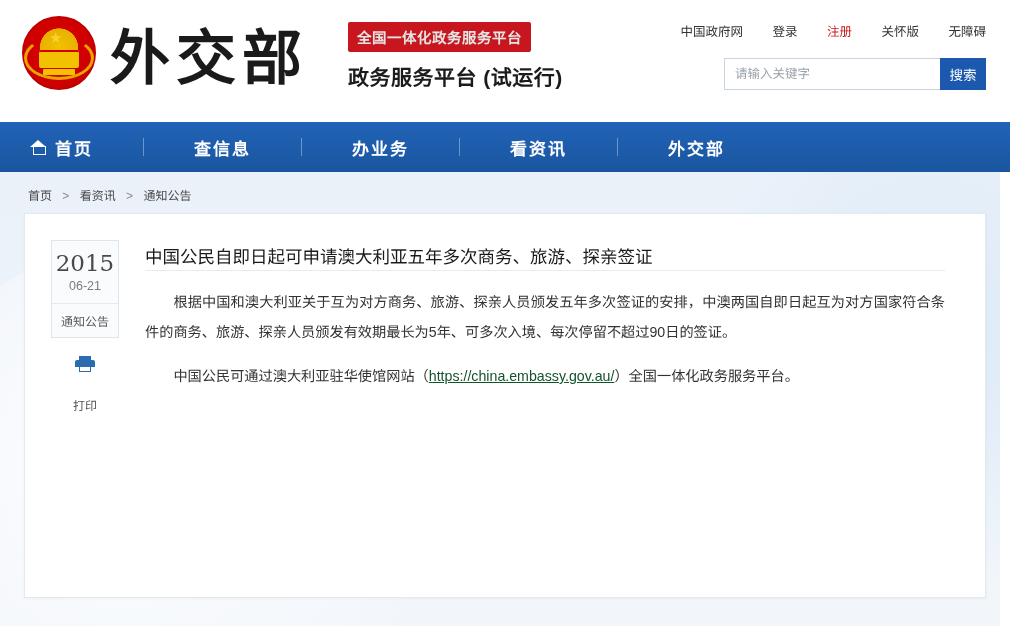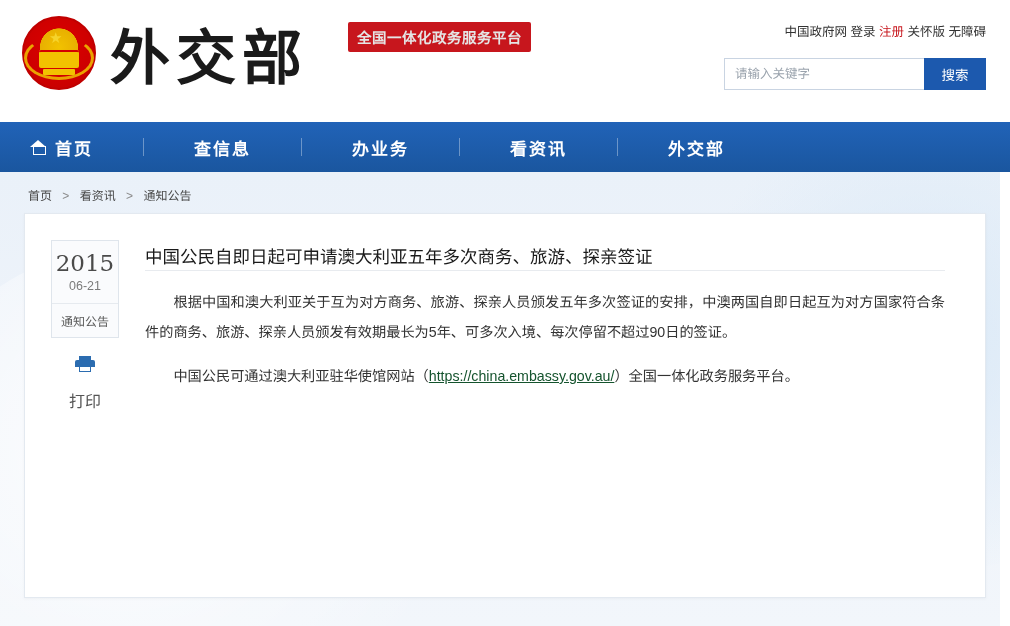--- a/index.html
+++ b/index.html
@@ -108,20 +108,21 @@
   .toplinks {
     position: absolute;
     right: 24px; top: 21px;
     font-size: 12.5px;
     color: #333;
     white-space: nowrap;
   }
   .toplinks a {
     color: #333;
     text-decoration: none;
+    margin-left: 26px;
   }
   .toplinks a.first { margin-left: 0; }
   .toplinks a.reg { color: #c7161d; }
 
   .searchbox {
     position: absolute;
     right: 24px; top: 58px;
     display: flex;
     width: 262px; height: 32px;
   }
@@ -131,21 +132,21 @@
     border-right: none;
     padding: 4px 10px;
     font-size: 12.5px;
     color: #333;
     outline: none;
     background: #fff;
     font-family: "Liberation Sans", sans-serif;
   }
   .searchbox input::placeholder { color: #9aa3ad; }
   .searchbox button {
-    width: 62px;
+    width: 46px;
     border: none;
     background: #1c59ae;
     color: #ffffff;
     font-size: 13.5px;
     cursor: pointer;
     font-family: Liberation Serif, serif;
   }
 
   
   .nav {
@@ -291,22 +292,22 @@
     background: #2b6cb0;
     border-radius: 2px 2px 0 0;
   }
   .printer-icon .bot {
     position: absolute; left: 4px; top: 10px;
     width: 12px; height: 6px;
     background: #ffffff;
     border: 1px solid #2b6cb0;
   }
   .print-label {
-    margin-top: 12px;
-    font-size: 16px;
+    margin-top: 20px;
+    font-size: 12px;
     color: #555;
   }
 
   
   .article {
     position: absolute;
     left: 120px; top: 30px;
     right: 40px;
   }
   .article-title {
@@ -348,20 +349,21 @@
       <div class="disc"></div>
       <div class="ears"></div>
       <div class="star">★</div>
       <div class="gate"></div>
     </div>
 
     <div class="calligraphy">外交部</div>
 
     <div class="brand-block">
       <div class="brand-pill">全国一体化政务服务平台</div>
+      <div class="brand-sub">政务服务平台 (试运行)</div>
     </div>
 
     <div class="toplinks">
       <a href="#" class="first">中国政府网</a>
       <a href="#">登录</a>
       <a href="#" class="reg">注册</a>
       <a href="#">关怀版</a>
       <a href="#">无障碍</a>
     </div>
 

